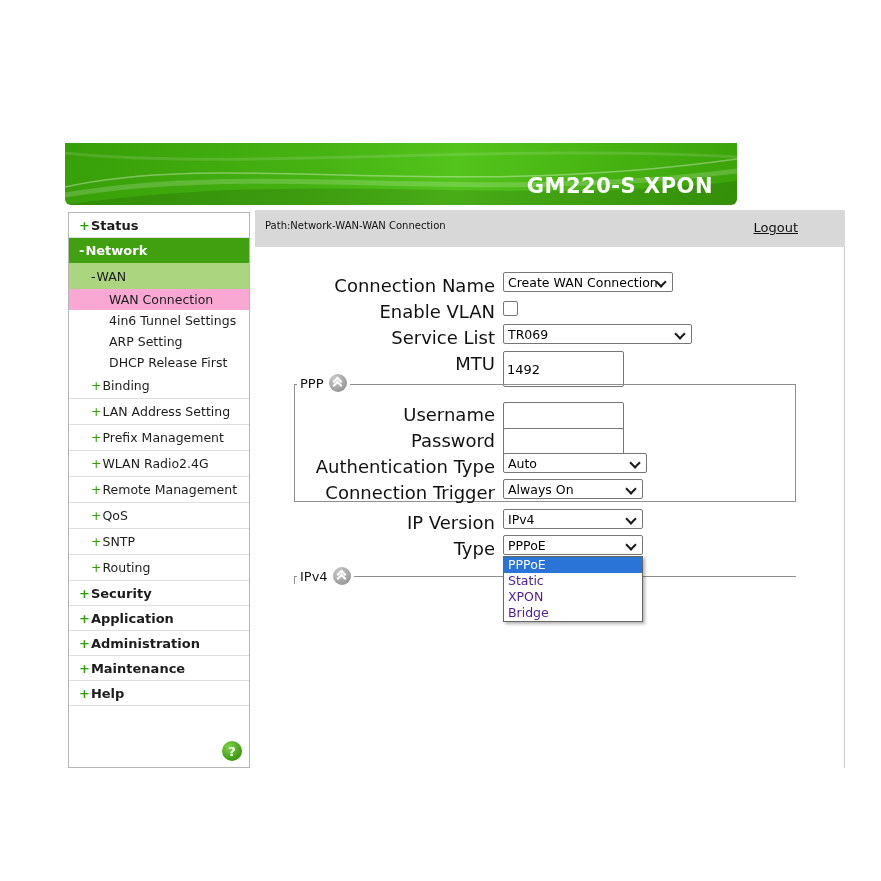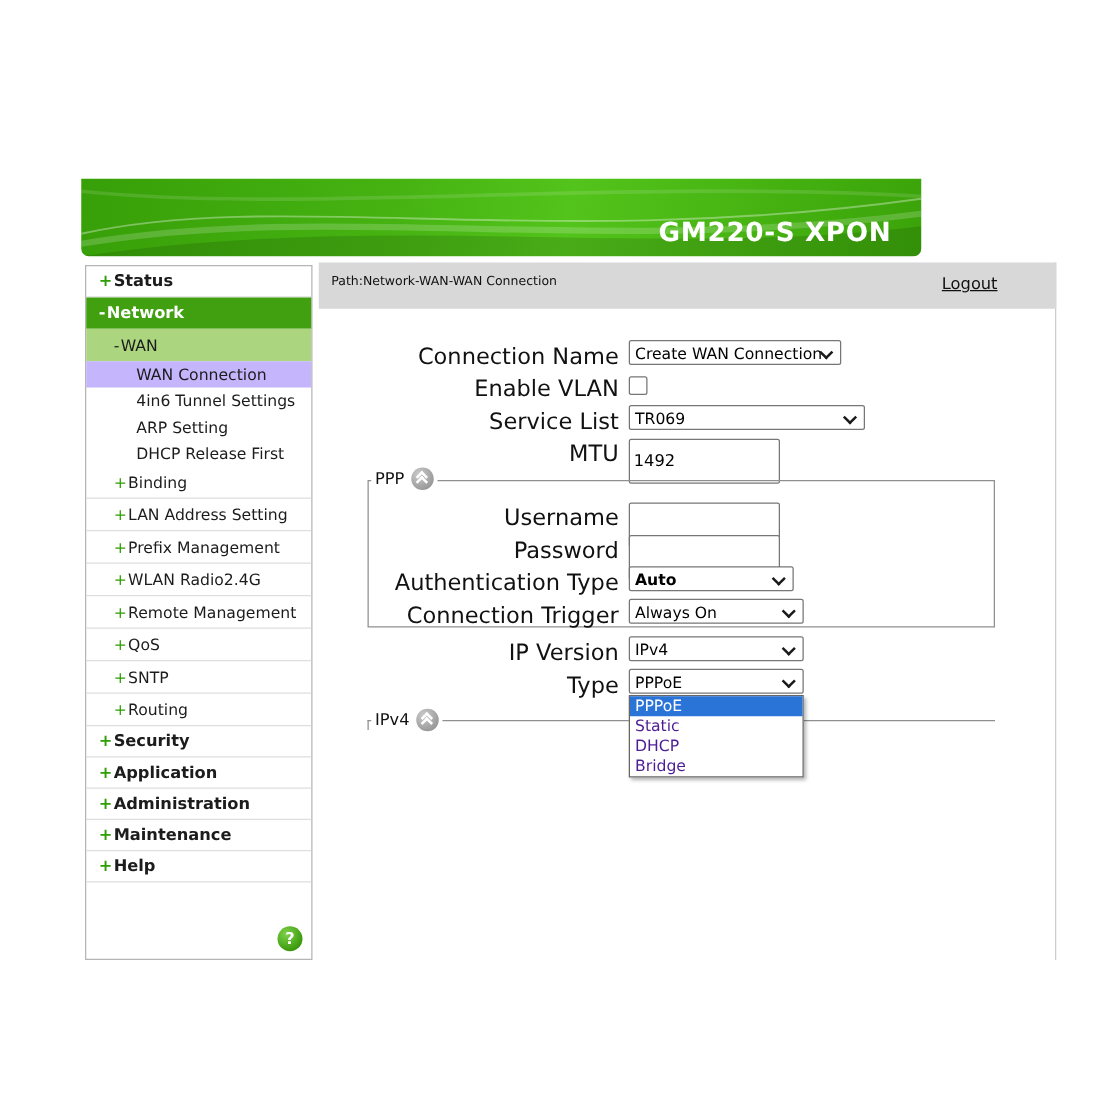--- a/index.html
+++ b/index.html
@@ -27,21 +27,21 @@
            white-space:nowrap;box-sizing:border-box;}
   .l1{height:25px;padding-left:10px;font-weight:bold;font-size:13px;}
   .l2{height:26px;padding-left:22px;}
   .l3{height:21px;padding-left:40px;}
   .sep{border-bottom:1px solid #dedede;}
   .plus{color:#2f9e04;margin-right:1px;}
   .net-active{background:#40a010;color:#fff;}
   .net-active .plus{color:#fff;}
   .wan-active{background:#abd57e;}
   .wan-active .plus{color:#1c1c1c;}
-  .leaf-active{background:#c4b5fd;}
+  .leaf-active{background:#f9a8d4;}
   .help-btn{position:absolute;right:7px;bottom:6px;width:20px;height:20px;border-radius:50%;
             background:radial-gradient(circle at 35% 30%,#7ed24a,#38970a 75%);color:#fff;
             font-size:13px;font-weight:bold;display:flex;align-items:center;justify-content:center;
             cursor:pointer;}
 
   
   .main{position:absolute;left:255px;top:210px;width:590px;height:558px;background:#fff;
         border-right:1px solid #cccccc;box-sizing:border-box;}
   .crumb{position:absolute;left:255px;top:210px;width:590px;height:37px;background:#d8d8d8;}
   .crumb-path{position:absolute;left:10px;top:10px;font-size:10px;color:#111;}
@@ -206,21 +206,21 @@
     </span>
   </div>
 
   <div class="flabel" style="top:404px;">Username</div>
   <input class="inp" style="left: 503px; top: 402px; width: 121px;" value="">
 
   <div class="flabel" style="top:430px;">Password</div>
   <input class="inp" style="left: 503px; top: 428px; width: 121px;" value="">
 
   <div class="flabel" style="top:456px;">Authentication Type</div>
-  <div class="sel" style="left:503px;top:453px;width:132px;font-weight:bold;">
+  <div class="sel" style="left:503px;top:453px;width:144px;">
     <span>Auto</span>
     <span class="chev"></span>
   </div>
 
   <div class="flabel" style="top:482px;">Connection Trigger</div>
   <div class="sel" style="left:503px;top:479px;width:140px;">
     <span>Always On</span>
     <span class="chev"></span>
   </div>
 
@@ -241,17 +241,17 @@
     <span>IPv4</span>
     <span class="collapse-btn">
       <span class="chev-up"></span>
       <span class="chev-up second"></span>
     </span>
   </div>
 
   <div class="dropdown">
     <div class="dd-item hl">PPPoE</div>
     <div class="dd-item">Static</div>
-    <div class="dd-item">DHCP</div>
+    <div class="dd-item">XPON</div>
     <div class="dd-item">Bridge</div>
   </div>
 
 </div>
 
 </body></html>

